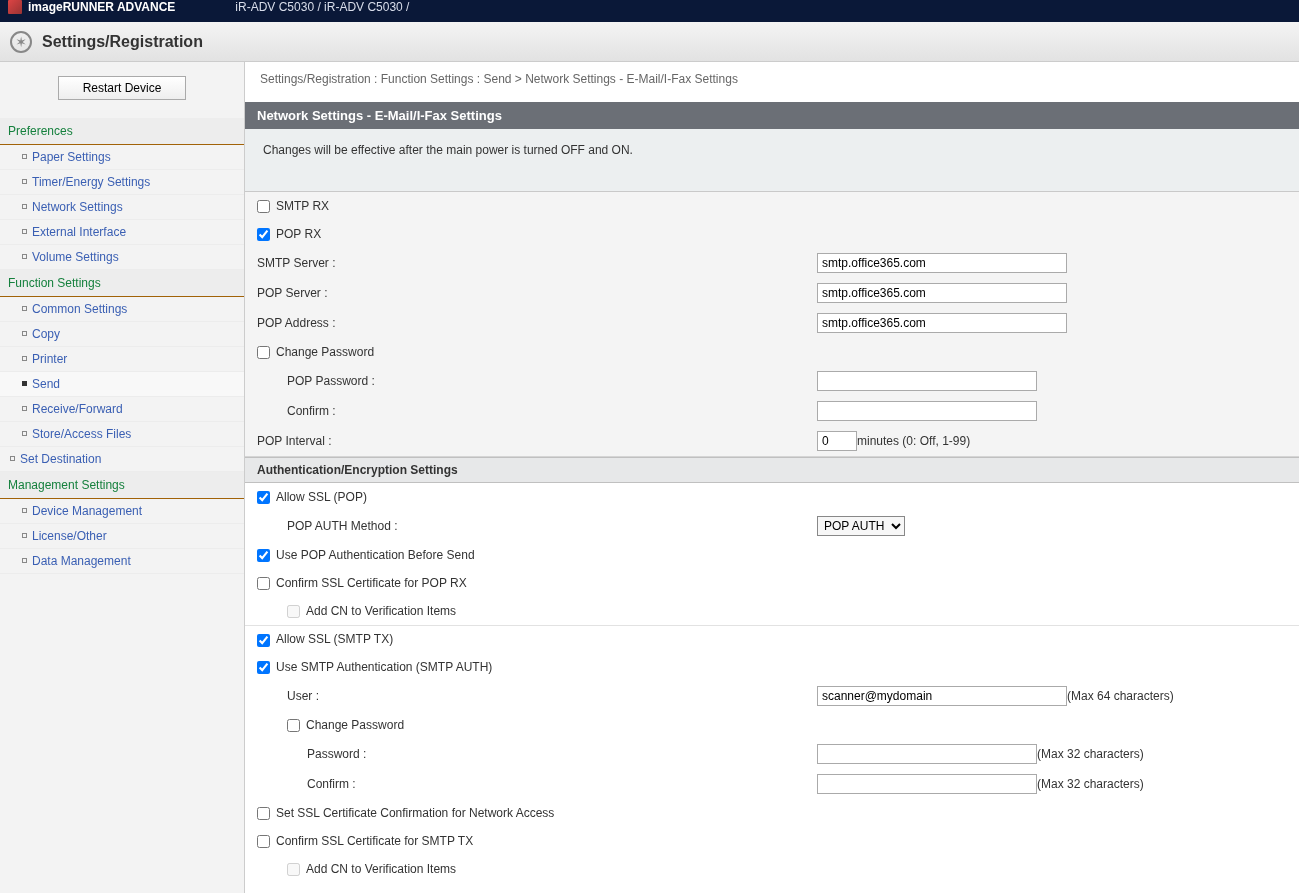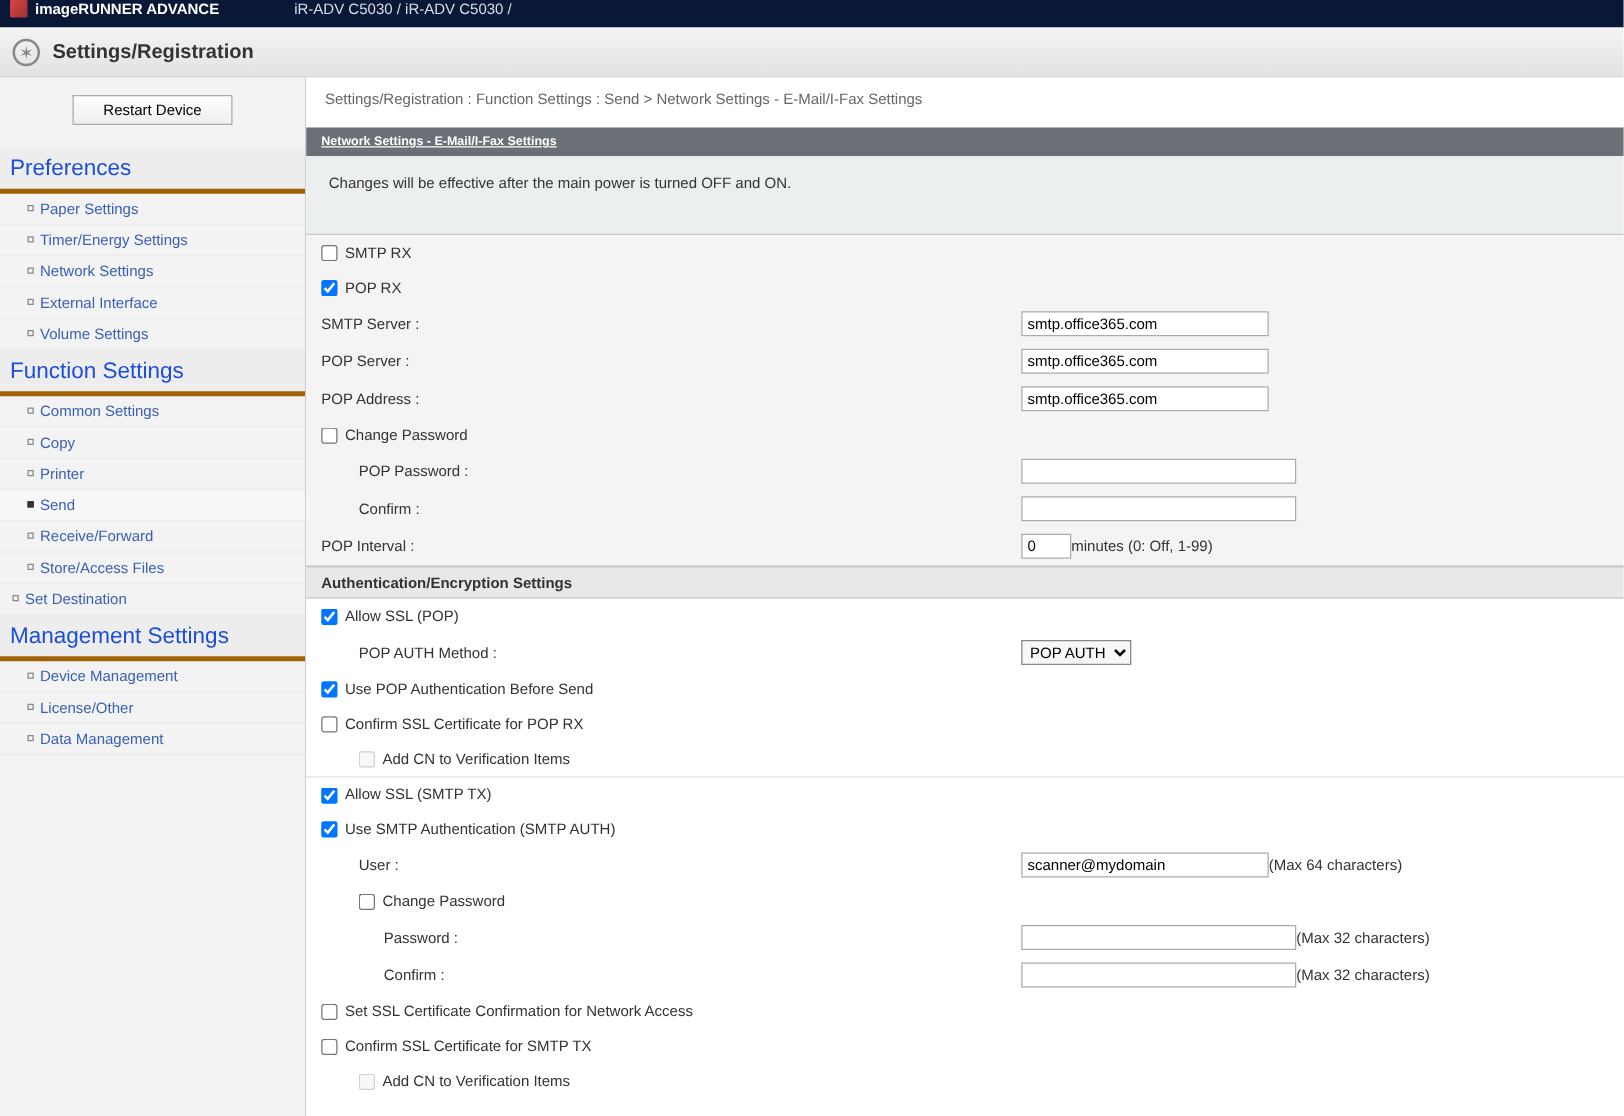--- a/index.html
+++ b/index.html
@@ -8,40 +8,40 @@
 .topbar .brand { font-weight: bold; margin-right: 60px; display: flex; align-items: center; }
 .topbar .cube-icon { width: 14px; height: 14px; background: linear-gradient(135deg,#d44,#933); margin-right: 6px; border-radius: 1px; }
 .topbar .model { color: #d8ddea; }
 .subbar { background: linear-gradient(#f4f4f4,#e2e2e2); border-bottom: 1px solid #ccc; height: 40px; display: flex; align-items: center; padding: 0 10px; }
 .subbar .gear-icon { width: 22px; height: 22px; border: 2px solid #888; border-radius: 50%; display: flex; align-items: center; justify-content: center; color: #888; margin-right: 10px; font-size: 14px; }
 .subbar .title { font-size: 16px; font-weight: bold; color: #333; }
 .layout { display: flex; }
 .sidebar { width: 245px; background: #f3f3f3; border-right: 1px solid #ccc; min-height: 870px; padding-top: 14px; }
 .sidebar .restart { text-align: center; margin-bottom: 18px; }
 .sidebar .restart button { background: linear-gradient(#fff,#eee); border: 1px solid #aaa; padding: 4px 24px; font-size: 12px; cursor: pointer; }
-.sidebar .section-head { color: #1d4ed8; font-size: 18px; padding: 6px 8px; background: #ededed; border-bottom: 4px solid #a16207; }
+.sidebar .section-head { color: #15803d; font-size: 12px; padding: 6px 8px; background: #ededed; border-bottom: 1px solid #a16207; }
 .sidebar .nav-item { padding: 5px 8px 5px 32px; position: relative; border-bottom: 1px solid #ececec; }
 .sidebar .nav-item a { color: #3a5fb3; text-decoration: none; }
 .sidebar .nav-item .sq { position: absolute; left: 22px; top: 9px; width: 5px; height: 5px; border: 1px solid #888; }
 .sidebar .nav-item.active { background: #f8f8f8; }
 .sidebar .nav-item.active .sq { background: #333; border-color: #333; }
 .sidebar .nav-item.active a { font-weight: 500; }
 .sidebar .top-link { padding: 5px 8px 5px 20px; position: relative; border-bottom: 1px solid #ececec; }
 .sidebar .top-link .sq { position: absolute; left: 10px; top: 9px; width: 5px; height: 5px; border: 1px solid #888; }
 .sidebar .top-link a { color: #3a5fb3; text-decoration: none; }
 .content { flex: 1; padding: 0; background: #fff; }
 .breadcrumb { padding: 10px 15px 16px; color: #666; font-size: 12px; }
 .breadcrumb span { color: #666; }
-.panel-title { background: #6b6f76; color: #fff; padding: 6px 12px; font-size: 10px; font-weight: bold; text-decoration: underline; }
+.panel-title { background: #6b6f76; color: #fff; padding: 6px 12px; font-size: 13px; font-weight: bold; }
 .notice { background: #eceff0; border-bottom: 1px solid #c9c9c9; padding: 14px 18px 34px; color: #333; }
 .form-area { background: #f4f4f4; border-bottom: 1px solid #d5d5d5; }
 .row { display: flex; align-items: center; padding: 5px 12px; min-height: 28px; }
 .row .lbl { flex: 0 0 560px; }
 .row .ctl { flex: 1; }
-.row input[type=text], .row input[type=password] { width: 198px; padding: 2px 4px; border: 1px solid #aaa; font-size: 12px; background:#fff; }
+.row input[type=text], .row input[type=password] { width: 250px; padding: 2px 4px; border: 1px solid #aaa; font-size: 12px; background:#fff; }
 .row input.short { width: 40px; }
 .row input.med { width: 220px; }
 .row .hint { margin-left: 0; color: #333; }
 .indent1 { padding-left: 30px; }
 .indent2 { padding-left: 50px; }
 .section-bar { background: #e7e8e9; border-top: 1px solid #c0c0c0; border-bottom: 1px solid #c0c0c0; padding: 5px 12px; font-weight: bold; color: #333; }
 input[type=checkbox] { margin-right: 6px; vertical-align: middle; }
 select { border: 1px solid #888; background: #f7f7f7; padding: 1px 2px; font-size: 12px; }
 .white-zone { background: #fff; }
 </style>

